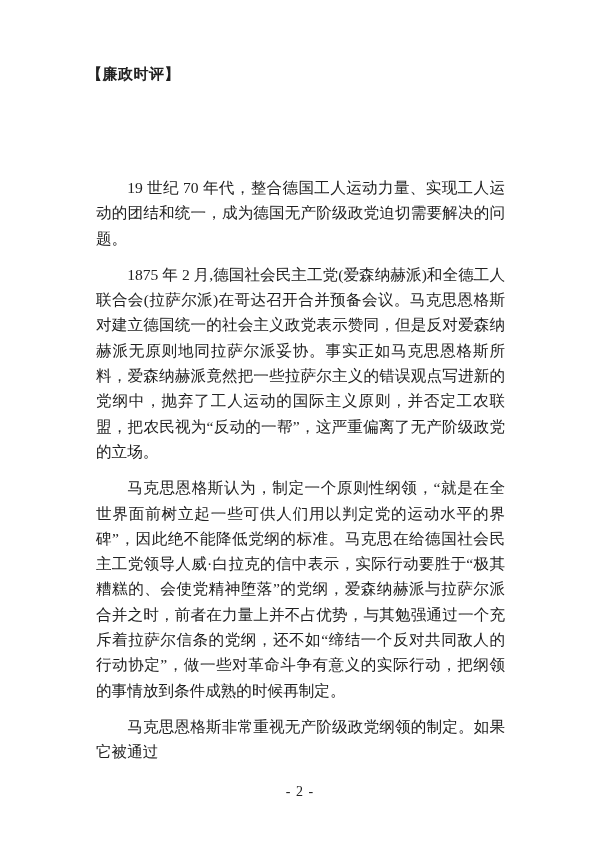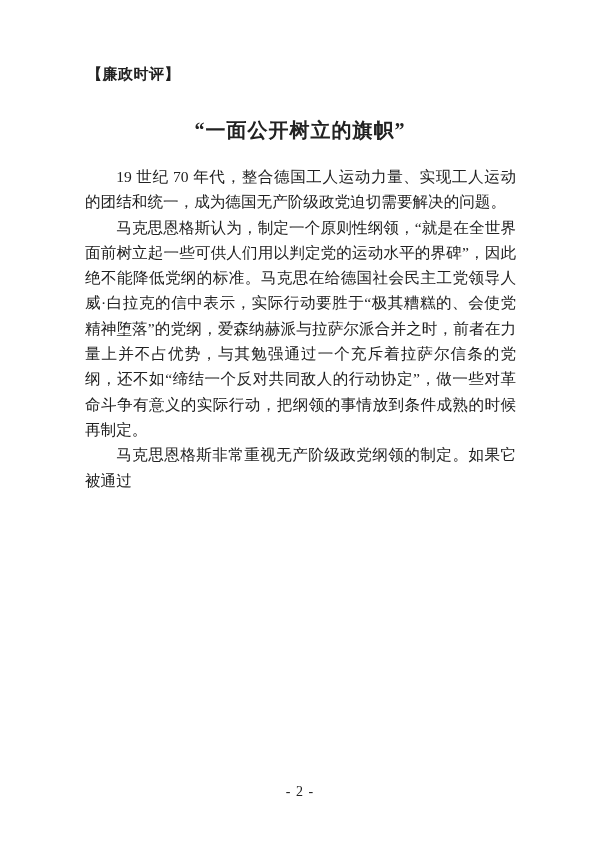--- a/index.html
+++ b/index.html
@@ -39,44 +39,44 @@
   .article-body {
     position: absolute;
     left: 85px;
     top: 164px;
     width: 431px;
     font-size: 15.6px;
     line-height: 25.3px;
     text-align: justify;
   }
   .article-body p {
-    margin: 0;
+    margin: 11px;
     padding: 0;
     text-indent: 2em;
   }
   .page-number {
     position: absolute;
     left: 0;
     top: 784px;
     width: 600px;
     text-align: center;
     font-size: 14px;
     letter-spacing: 1px;
   }
 </style>
 </head>
 <body>
 
 <div class="page">
 
   <div class="section-tag">【廉政时评】</div>
 
-  <div class="doc-title">“一面公开树立的旗帜”</div>
 
   <div class="article-body">
     <p>19 世纪 70 年代，整合德国工人运动力量、实现工人运动的团结和统一，成为德国无产阶级政党迫切需要解决的问题。</p>
+    <p>1875 年 2 月,德国社会民主工党(爱森纳赫派)和全德工人联合会(拉萨尔派)在哥达召开合并预备会议。马克思恩格斯对建立德国统一的社会主义政党表示赞同，但是反对爱森纳赫派无原则地同拉萨尔派妥协。事实正如马克思恩格斯所料，爱森纳赫派竟然把一些拉萨尔主义的错误观点写进新的党纲中，抛弃了工人运动的国际主义原则，并否定工农联盟，把农民视为“反动的一帮”，这严重偏离了无产阶级政党的立场。</p>
     <p>马克思恩格斯认为，制定一个原则性纲领，“就是在全世界面前树立起一些可供人们用以判定党的运动水平的界碑”，因此绝不能降低党纲的标准。马克思在给德国社会民主工党领导人威·白拉克的信中表示，实际行动要胜于“极其糟糕的、会使党精神堕落”的党纲，爱森纳赫派与拉萨尔派合并之时，前者在力量上并不占优势，与其勉强通过一个充斥着拉萨尔信条的党纲，还不如“缔结一个反对共同敌人的行动协定”，做一些对革命斗争有意义的实际行动，把纲领的事情放到条件成熟的时候再制定。</p>
     <p>马克思恩格斯非常重视无产阶级政党纲领的制定。如果它被通过</p>
   </div>
 
   <div class="page-number">- 2 -</div>
 
 </div>
 
 </body></html>

